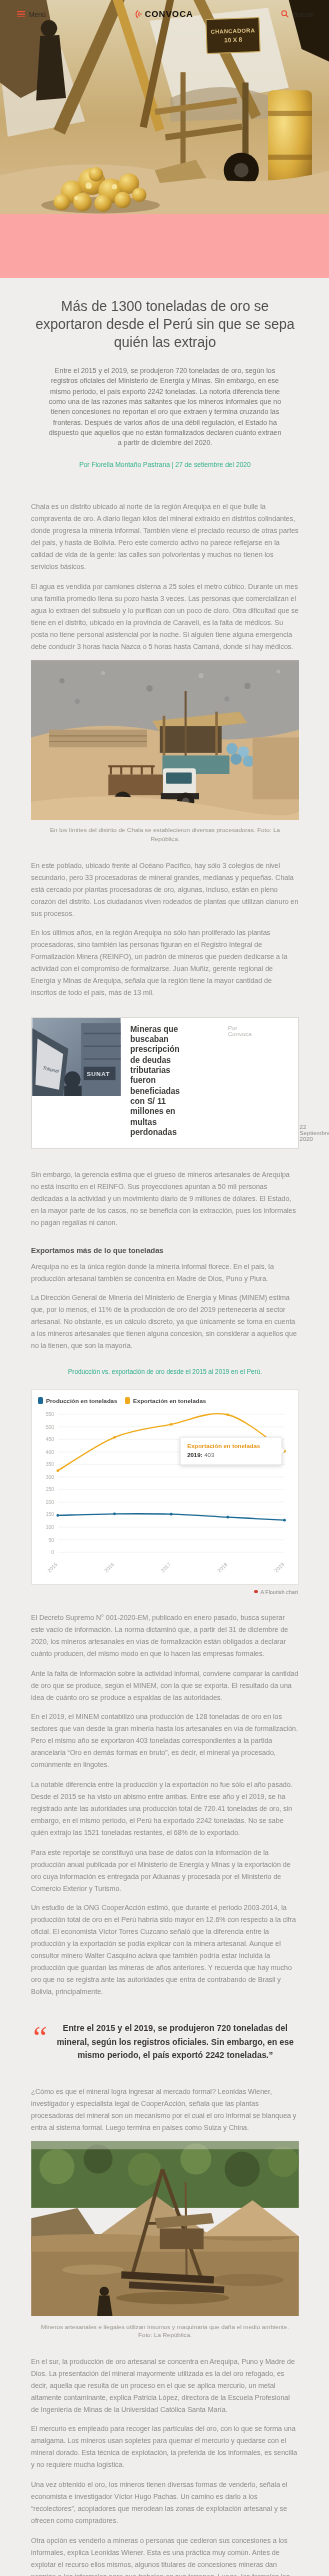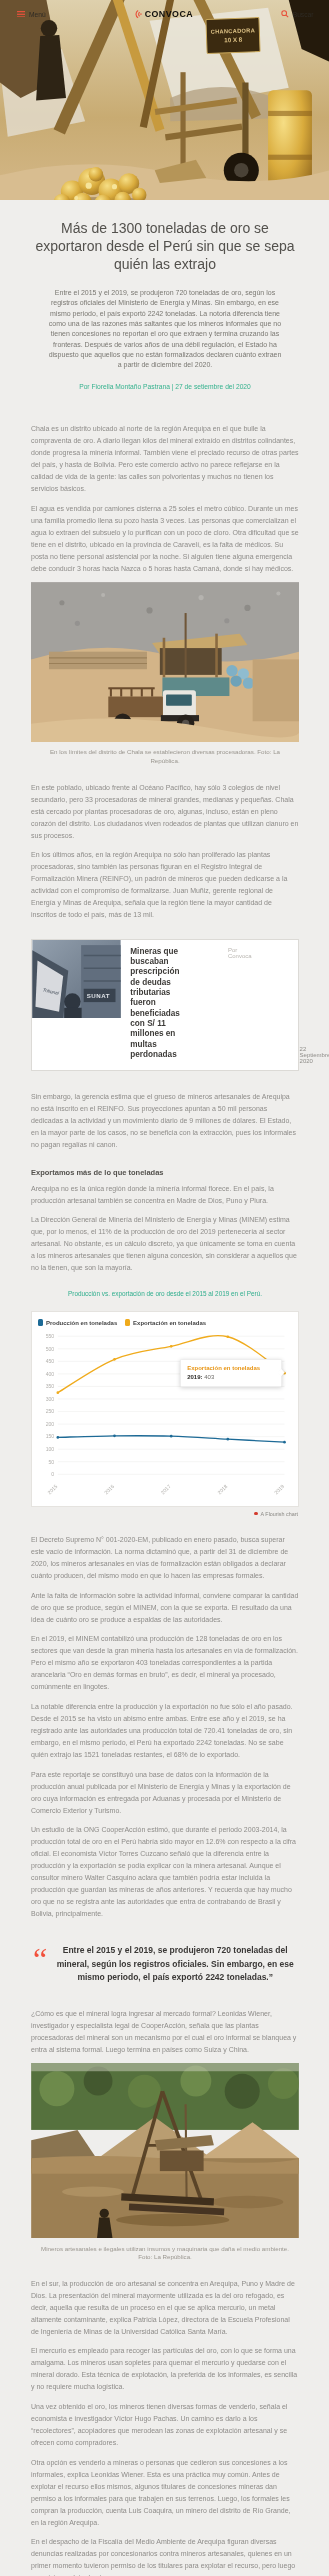--- a/index.html
+++ b/index.html
@@ -1,20 +1,20 @@
 <!DOCTYPE html>
 <html lang="es" style="font-size:8.2px"><head>
 <meta charset="utf-8">
 <style>
   html,body{margin:0;padding:0;}
   body{width:330px;background:#efeeec;font-family:"Liberation Sans",sans-serif;color:#8e8c89;}
   .page{width:330px;overflow:hidden;}
 
   
-  .hero{position:relative;height:200px;background:#fef9c3;overflow:hidden;text-decoration:underline;}
+  .hero{position:relative;height:278px;background:#fca5a5;overflow:hidden;text-decoration:underline;}
   .hero svg{display:block;}
   .topbar{position:absolute;top:0;left:0;right:0;height:28px;display:flex;align-items:center;
           justify-content:space-between;padding:0 16.5px;box-sizing:border-box;}
   .tb-btn{display:flex;align-items:center;gap:3.6px;font-size:6.7px;color:#2e2a24;cursor:pointer;}
   .brand{display:flex;align-items:center;gap:1.5px;font-weight:bold;font-size:8.8px;letter-spacing:0.5px;color:#0f0e0c;}
   .hero-sign{position:absolute;left:206px;top:17.5px;width:52px;height:33px;background:#3b2a10;
              border:1px solid #c9a85c;border-radius:1.5px;display:flex;flex-direction:column;
              align-items:center;justify-content:center;gap:1.5px;transform:rotate(-2deg);}
   .hero-sign .l1{color:#dcc084;font-size:5.7px;font-weight:bold;letter-spacing:0.3px;}
   .hero-sign .l2{color:#dcc084;font-size:6.2px;font-weight:bold;}

